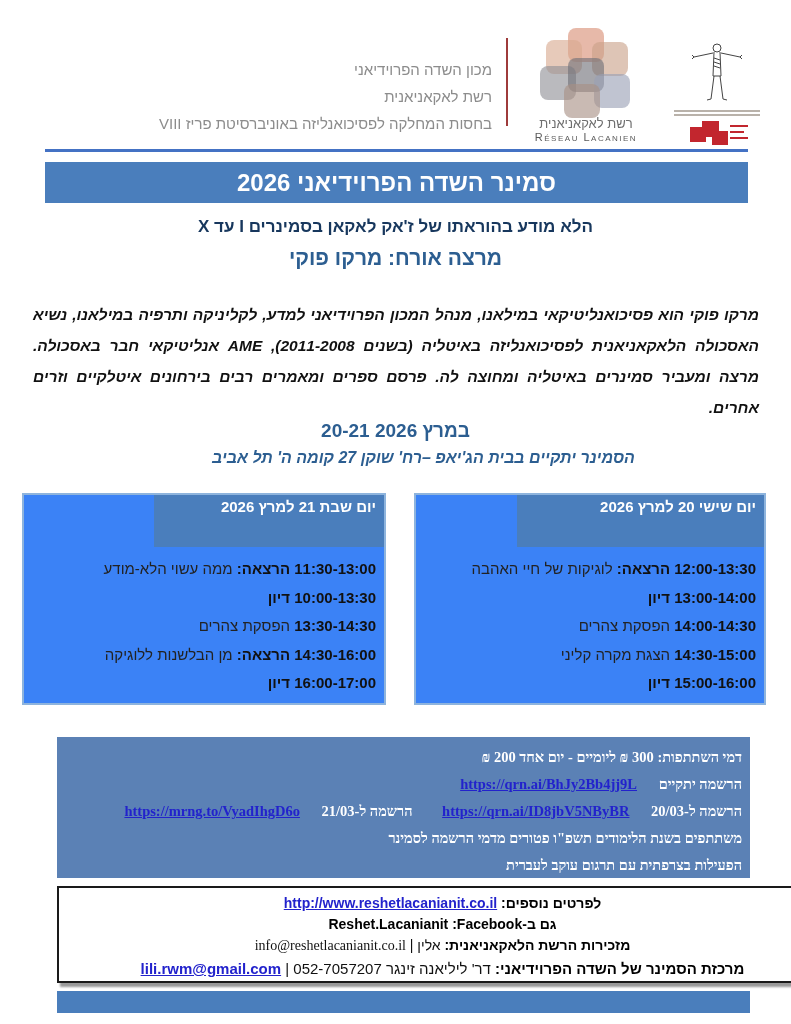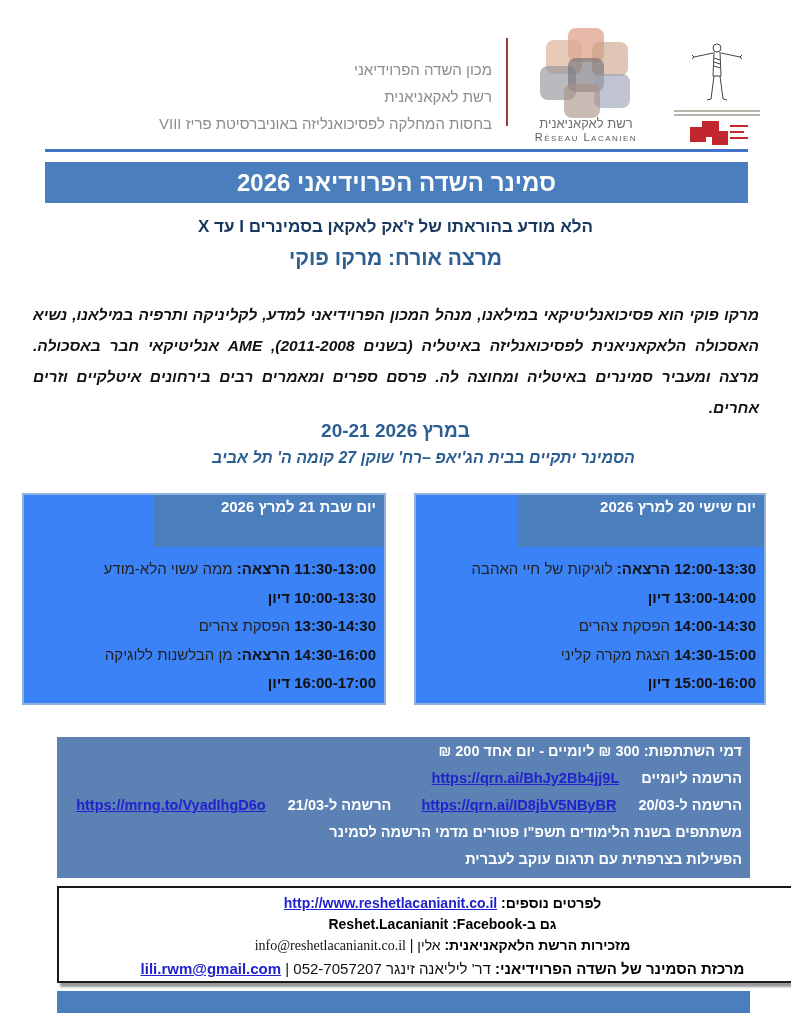--- a/index.html
+++ b/index.html
@@ -61,21 +61,21 @@
            text-align:right;padding:3px 8px 0 0;box-sizing:border-box;}
   .bar-sat{width:64%;}
   .bar-fri{width:71%;}
   .rows{padding:8px 8px 0 4px;text-align:right;font-size:15px;color:#222;}
   .srow{line-height:28.5px;white-space:nowrap;}
   .t{font-weight:bold;color:#111;}
   .bl{font-weight:bold;color:#111;}
   
   .reg-box{position:absolute;left:57px;top:737px;width:693px;height:141px;background:#5b81b5;
            direction:rtl;color:#ffffff;font-weight:bold;font-size:14.5px;box-sizing:border-box;
-           padding:1px 8px 0 8px;text-align:right;}
+           padding:7px 8px 0 8px;text-align:right;font-family:Liberation Serif, serif;}
   .rline{line-height:27px;}
   a{cursor:pointer;}
   .wlink{color:#2222cc;text-decoration:underline;font-weight:bold;}
   .gap{margin-right:18px;}
   .gapL{margin-right:26px;}
   
   .contact-box{position:absolute;left:57px;top:886px;width:771px;height:97px;background:#fff;
                border:2px solid #1a1a1a;box-shadow:3px 4px 2px #999;direction:rtl;text-align:center;
                font-size:14px;color:#111;box-sizing:border-box;padding-top:5px;}
   .cline{line-height:21px;}
@@ -164,21 +164,21 @@
     <div class="srow"><span class="t">13:00-14:00</span> <span class="bl">דיון</span> <span></span></div>
     <div class="srow"><span class="t">14:00-14:30</span> <span class="bl"></span> <span>הפסקת צהרים</span></div>
     <div class="srow"><span class="t">14:30-15:00</span> <span class="bl"></span> <span>הצגת מקרה קליני</span></div>
     <div class="srow"><span class="t">15:00-16:00</span> <span class="bl">דיון</span> <span></span></div>
   </div>
 </div>
 
 <div class="reg-box">
   <div class="rline">דמי השתתפות: 300 ₪ ליומיים - יום אחד 200 ₪</div>
   <div class="rline">
-    <span>הרשמה ליומיים</span>
+    <span>הרשמה יתקיים</span>
     <a class="wlink gap">https://qrn.ai/BhJy2Bb4jj9L</a>
   </div>
   <div class="rline">
     <span>הרשמה ל-20/03</span>
     <a class="wlink gap">https://qrn.ai/ID8jbV5NByBR</a>
     <span class="gapL">הרשמה ל-21/03</span>
     <a class="wlink gap">https://mrng.to/VyadIhgD6o</a>
   </div>
   <div class="rline">משתתפים בשנת הלימודים תשפ"ו פטורים מדמי הרשמה לסמינר</div>
   <div class="rline">הפעילות בצרפתית עם תרגום עוקב לעברית</div>

